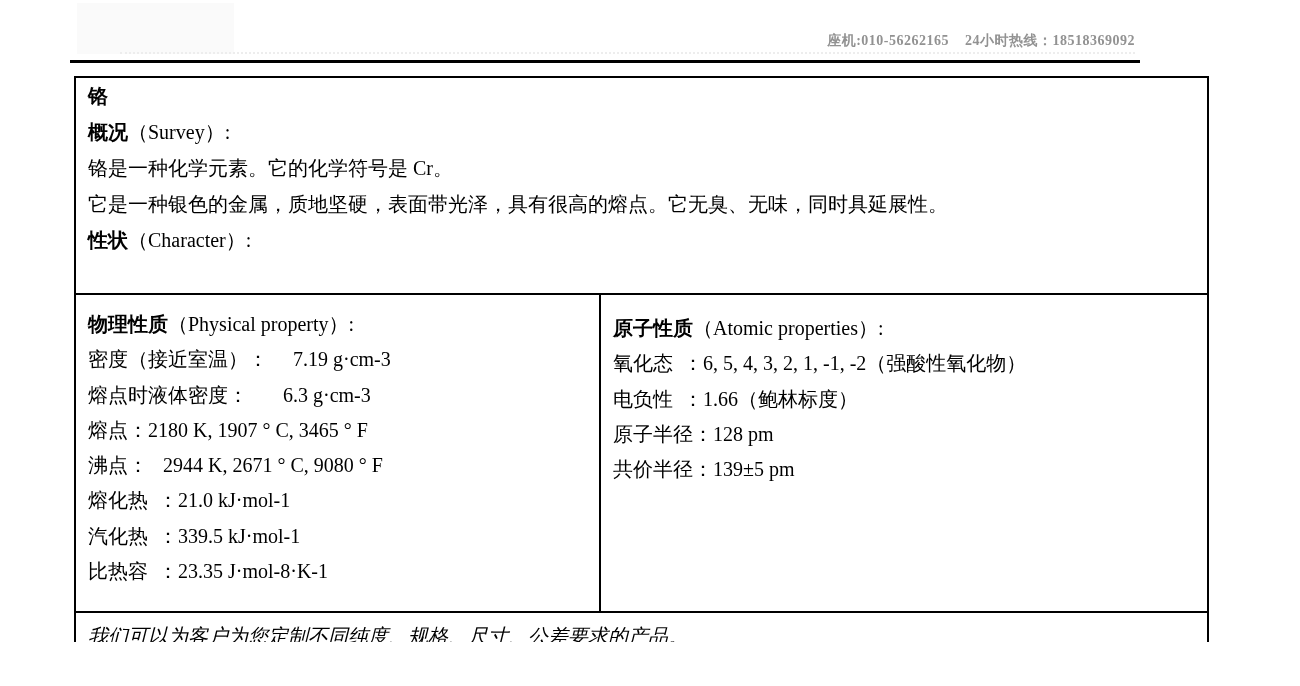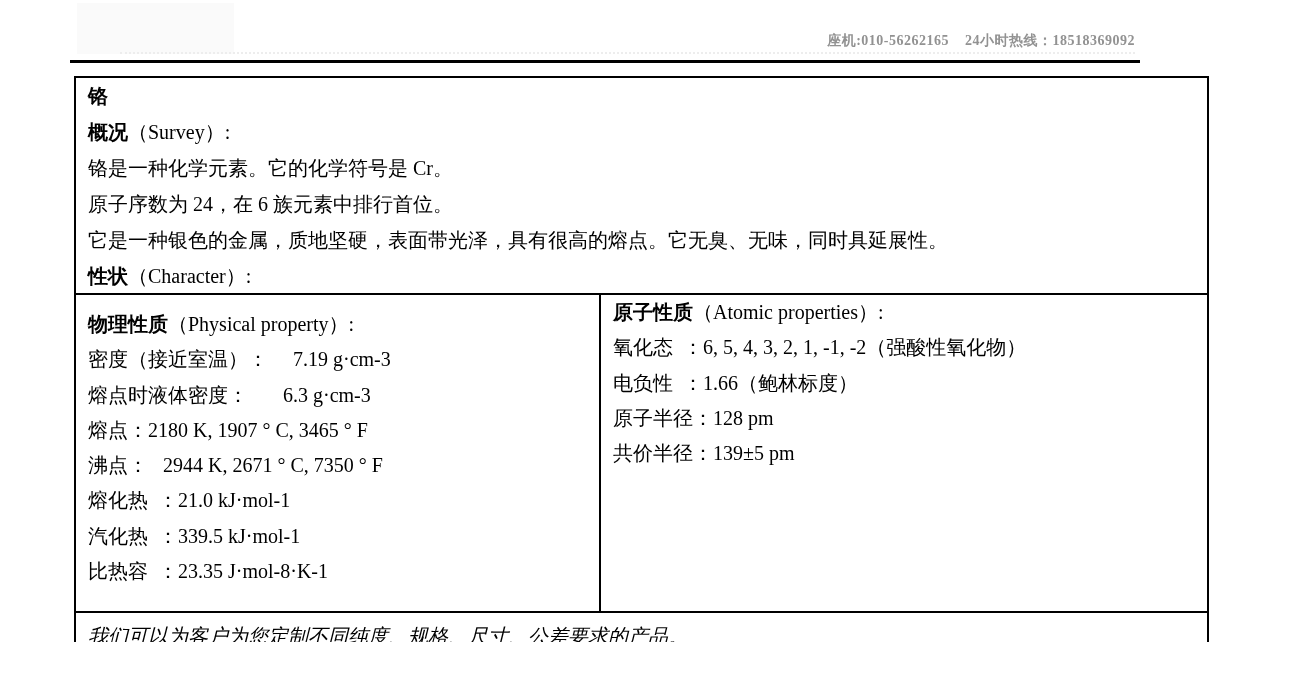--- a/index.html
+++ b/index.html
@@ -64,21 +64,21 @@
   }
   .col-left {
     width: 525px;
     box-sizing: border-box;
     border-right: 2px solid #000000;
     padding: 12px 12px;
     overflow: hidden;
   }
   .col-right {
     flex: 1;
-    padding: 0 12px;
+    padding: 16px 12px;
     overflow: hidden;
   }
   .sec3 {
     flex: 1;
     padding: 0 12px;
     display: flex;
     align-items: center;
     font-style: italic;
   }
   .line {
@@ -100,33 +100,32 @@
 
   <div class="header-faint-line"></div>
   <div class="header-rule"></div>
 
   <div class="doc-table">
 
     <div class="sec1">
       <div class="line bold">铬</div>
       <div class="line"><span class="bold">概况</span><span>（Survey）:</span></div>
       <div class="line">铬是一种化学元素。它的化学符号是 Cr。</div>
-      <div class="line">原子序数为 24，在 6 族元素中排行首位。</div>
       <div class="line">它是一种银色的金属，质地坚硬，表面带光泽，具有很高的熔点。它无臭、无味，同时具延展性。</div>
       <div class="line"><span class="bold">性状</span><span>（Character）:</span></div>
     </div>
 
     <div class="sec2">
 
       <div class="col-left">
         <div class="line"><span class="bold">物理性质</span><span>（Physical property）:</span></div>
         <div class="line">密度（接近室温）：     7.19 g·cm-3</div>
         <div class="line">熔点时液体密度：       6.3 g·cm-3</div>
         <div class="line">熔点：2180 K, 1907 ° C, 3465 ° F</div>
-        <div class="line">沸点：   2944 K, 2671 ° C, 7350 ° F</div>
+        <div class="line">沸点：   2944 K, 2671 ° C, 9080 ° F</div>
         <div class="line">熔化热  ：21.0 kJ·mol-1</div>
         <div class="line">汽化热  ：339.5 kJ·mol-1</div>
         <div class="line">比热容  ：23.35 J·mol-8·K-1</div>
       </div>
 
       <div class="col-right">
         <div class="line"><span class="bold">原子性质</span><span>（Atomic properties）:</span></div>
         <div class="line">氧化态  ：6, 5, 4, 3, 2, 1, -1, -2（强酸性氧化物）</div>
         <div class="line">电负性  ：1.66（鲍林标度）</div>
         <div class="line">原子半径：128 pm</div>

